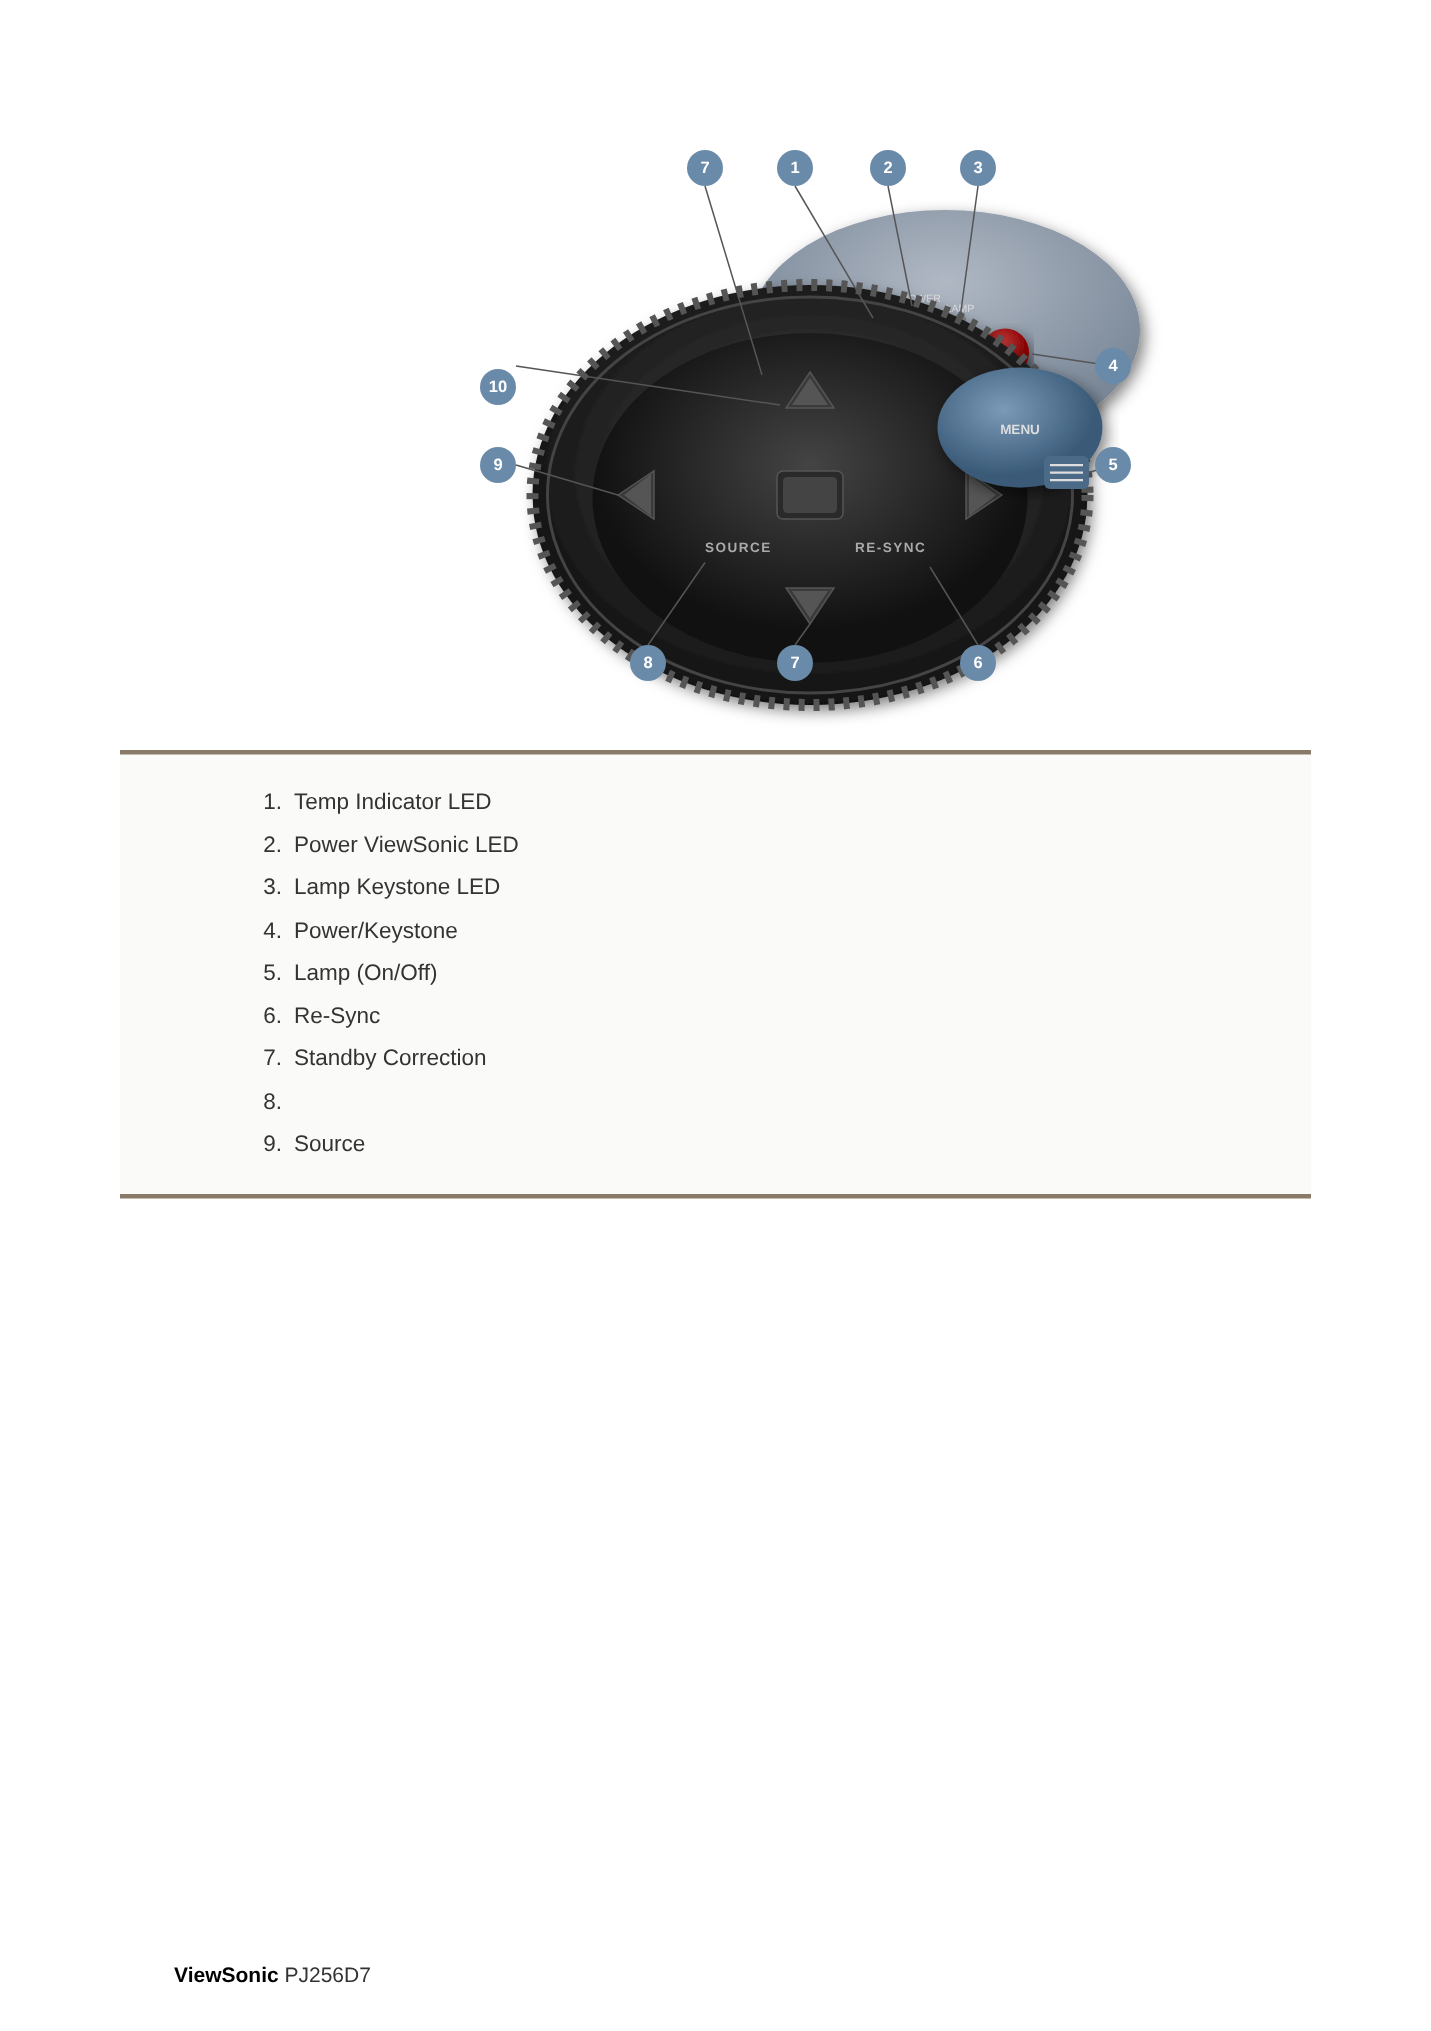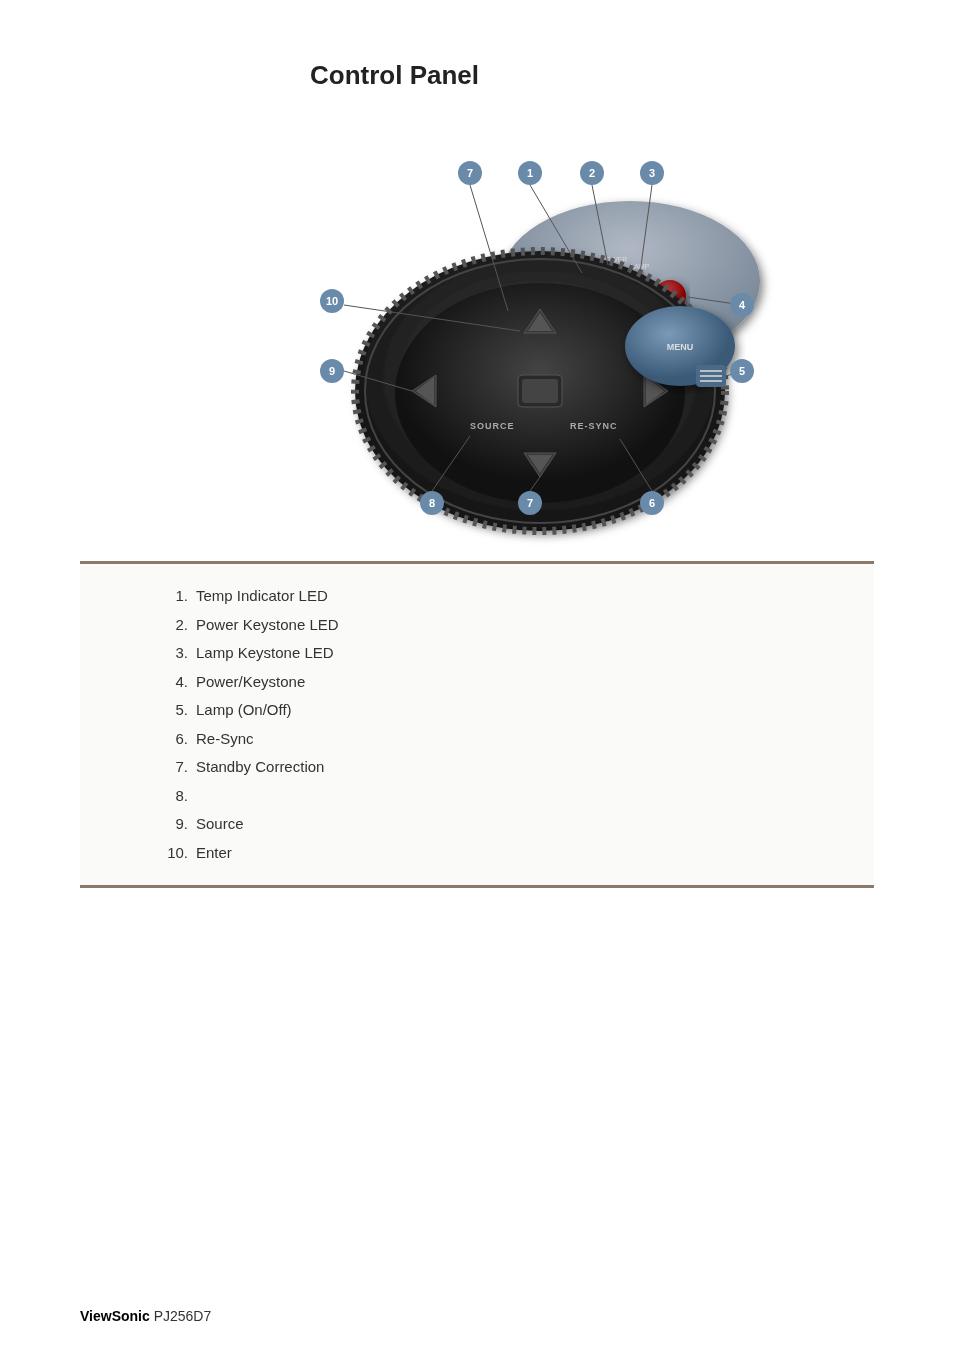--- a/index.html
+++ b/index.html
@@ -55,21 +55,21 @@
     .c1  { top: 40px;  left: 278px; }
     .c2  { top: 40px;  left: 340px; }
     .c3  { top: 40px;  left: 400px; }
     .c4  { top: 172px; left: 490px; }
     .c5  { top: 238px; left: 490px; }
     .c6  { top: 370px; left: 400px; }
     .c7a { top: 40px;  left: 218px; }
     .c7b { top: 370px; left: 278px; }
     .c8  { top: 370px; left: 180px; }
     .c9  { top: 238px; left: 80px;  }
-    .c10 { top: 168px; left: 80px;  }
+    .c10 { top: 186px; left: 80px;  }
 
     
 
     .list-section {
       border-top: 3px solid #8a7a6a;
       border-bottom: 3px solid #8a7a6a;
       padding: 18px 40px 18px 80px;
       margin: 10px 0 30px 0;
       background: #fafaf8;
     }
@@ -96,21 +96,21 @@
 
     .list-section li .label {
       color: #333;
     }
 
     .footer {
       position: absolute;
       bottom: 30px;
       left: 0;
       right: 0;
-      padding: 0 80px;
+      padding: 0 116px;
       display: flex;
       justify-content: flex-start;
       align-items: center;
       font-family: Arial, sans-serif;
     }
 
     .footer-brand {
       font-size: 14px;
       font-weight: bold;
     }
@@ -139,21 +139,20 @@
       height: 100%;
       pointer-events: none;
       z-index: 5;
     }
   </style>
 </head>
 <body>
 
 <div class="page">
 
-  <div class="page-title">Control Panel</div>
 
   <div class="diagram-area">
 
     <div class="callout-number c7a">7</div>
     <div class="callout-number c1">1</div>
     <div class="callout-number c2">2</div>
     <div class="callout-number c3">3</div>
     <div class="callout-number c4">4</div>
     <div class="callout-number c5">5</div>
     <div class="callout-number c6">6</div>
@@ -269,21 +268,21 @@
   </div>
 
   <div class="list-section">
     <ol>
       <li>
         <span class="num">1.</span>
         <span class="label">Temp Indicator LED</span>
       </li>
       <li>
         <span class="num">2.</span>
-        <span class="label">Power Keystone LED</span>
+        <span class="label">Power ViewSonic LED</span>
       </li>
       <li>
         <span class="num">3.</span>
         <span class="label">Lamp Keystone LED</span>
       </li>
       <li>
         <span class="num">4.</span>
         <span class="label">Power/Keystone</span>
       </li>
       <li>
@@ -297,24 +296,20 @@
       <li>
         <span class="num">7.</span>
         <span class="label">Standby Correction</span>
       </li>
       <li>
         <span class="num">8.</span>
       </li>
       <li>
         <span class="num">9.</span>
         <span class="label">Source</span>
-      </li>
-      <li>
-        <span class="num">10.</span>
-        <span class="label">Enter</span>
       </li>
     </ol>
   </div>
 
   <div class="footer">
     <div class="footer-brand">
       <span class="vs">ViewSonic</span>
       <span class="model"> <span>PJ256D</span></span>
     </div>
     <div class="footer-page">7</div>

